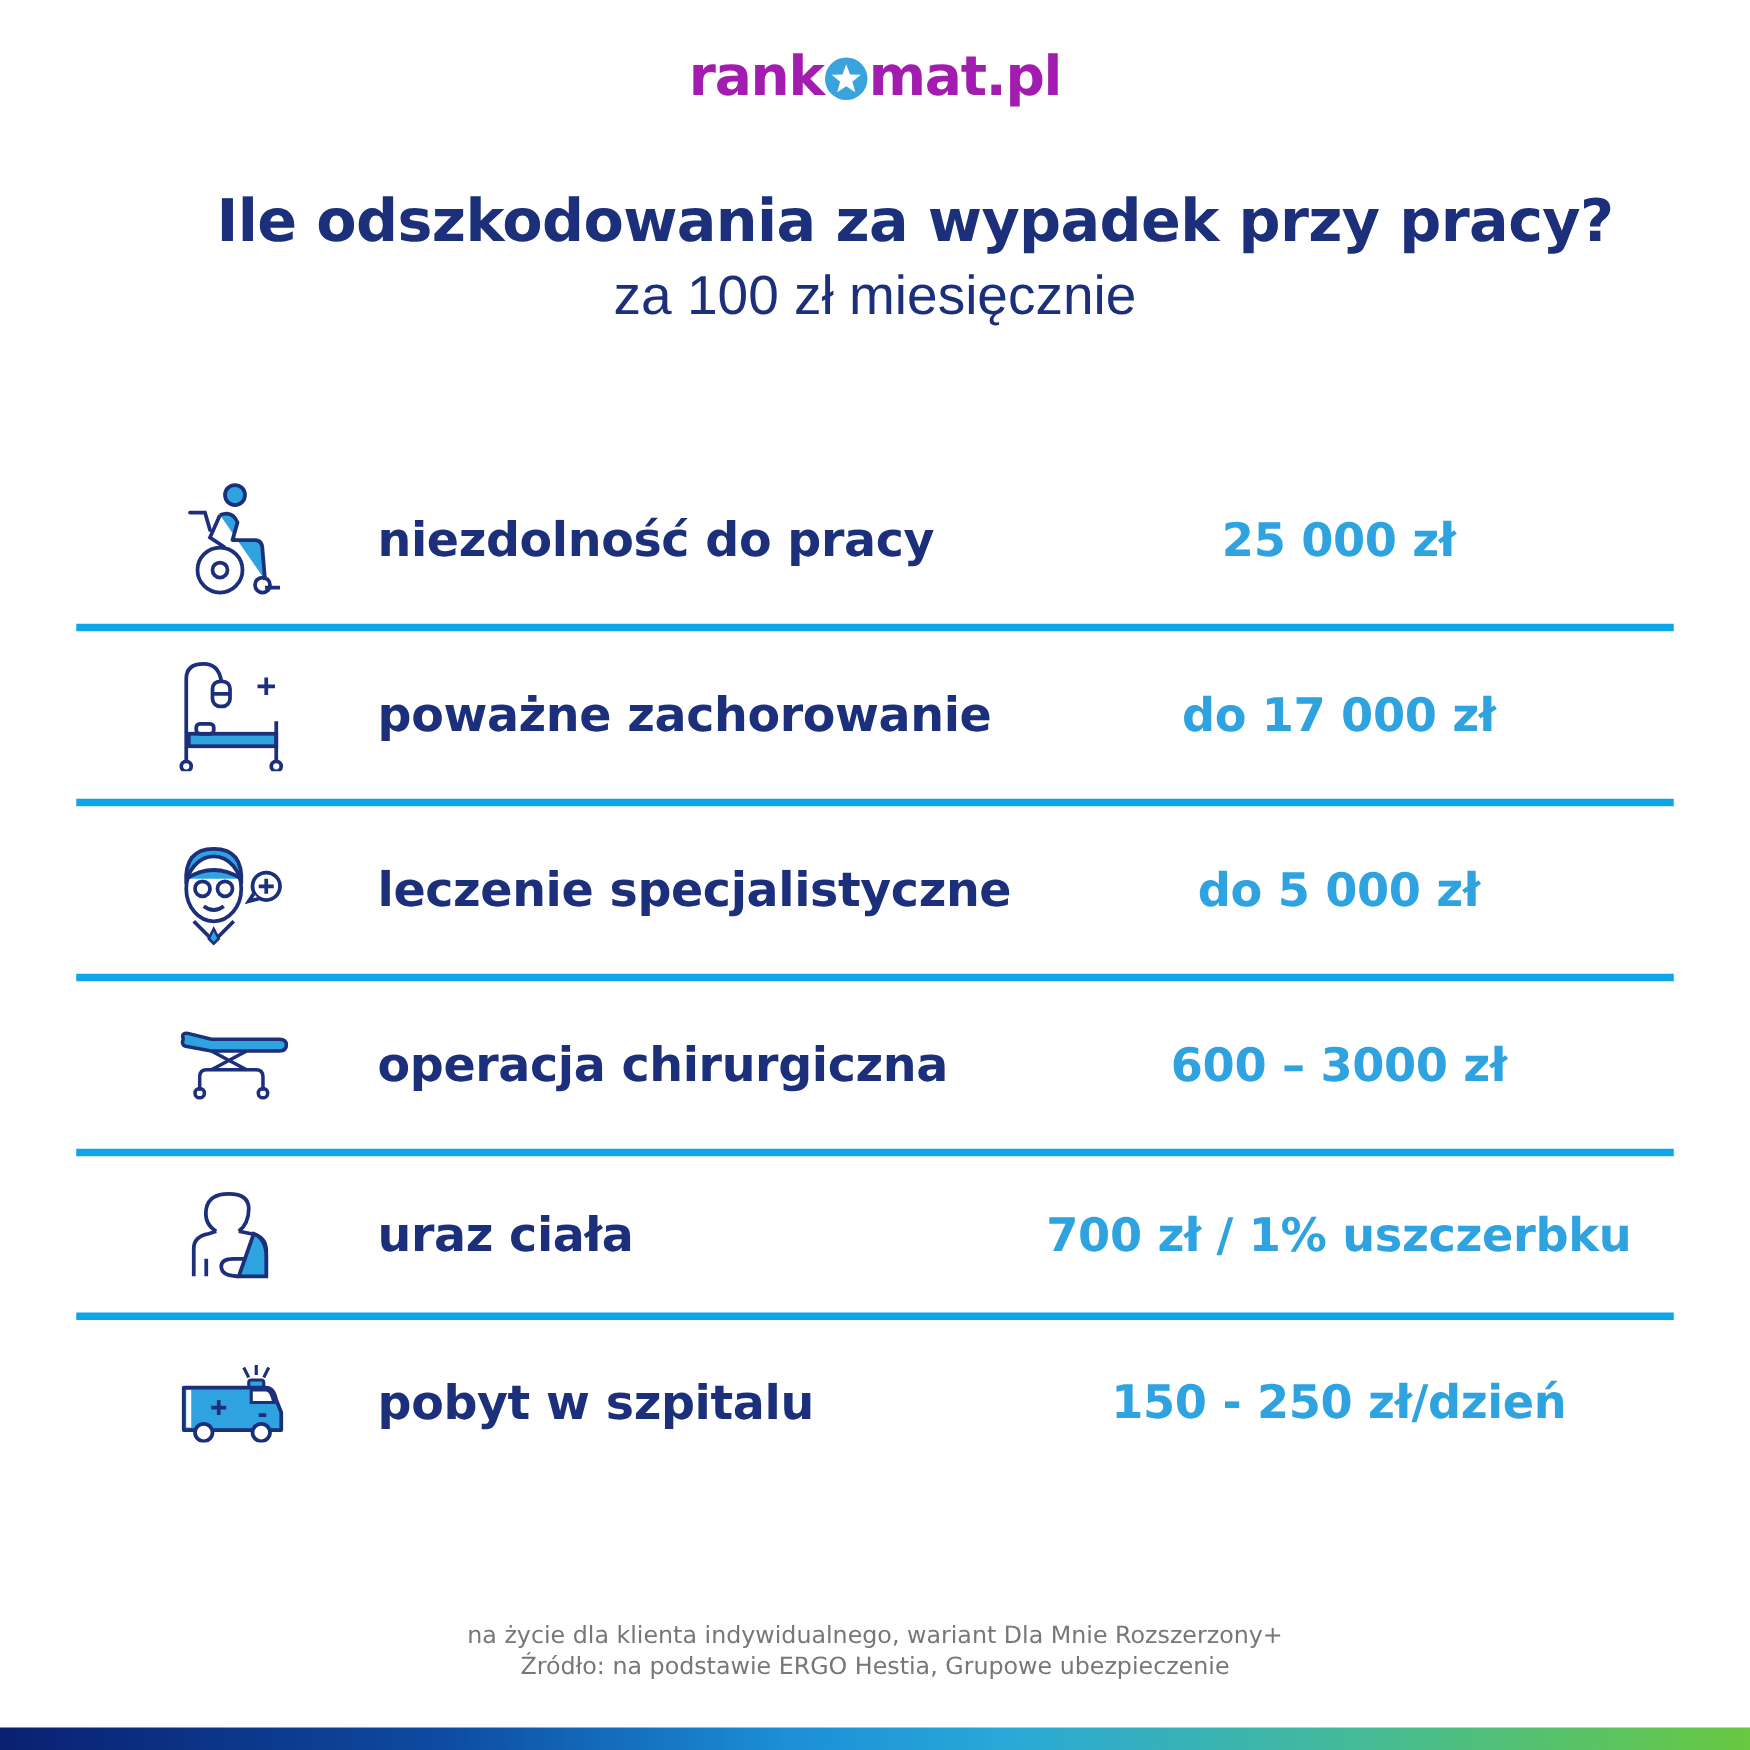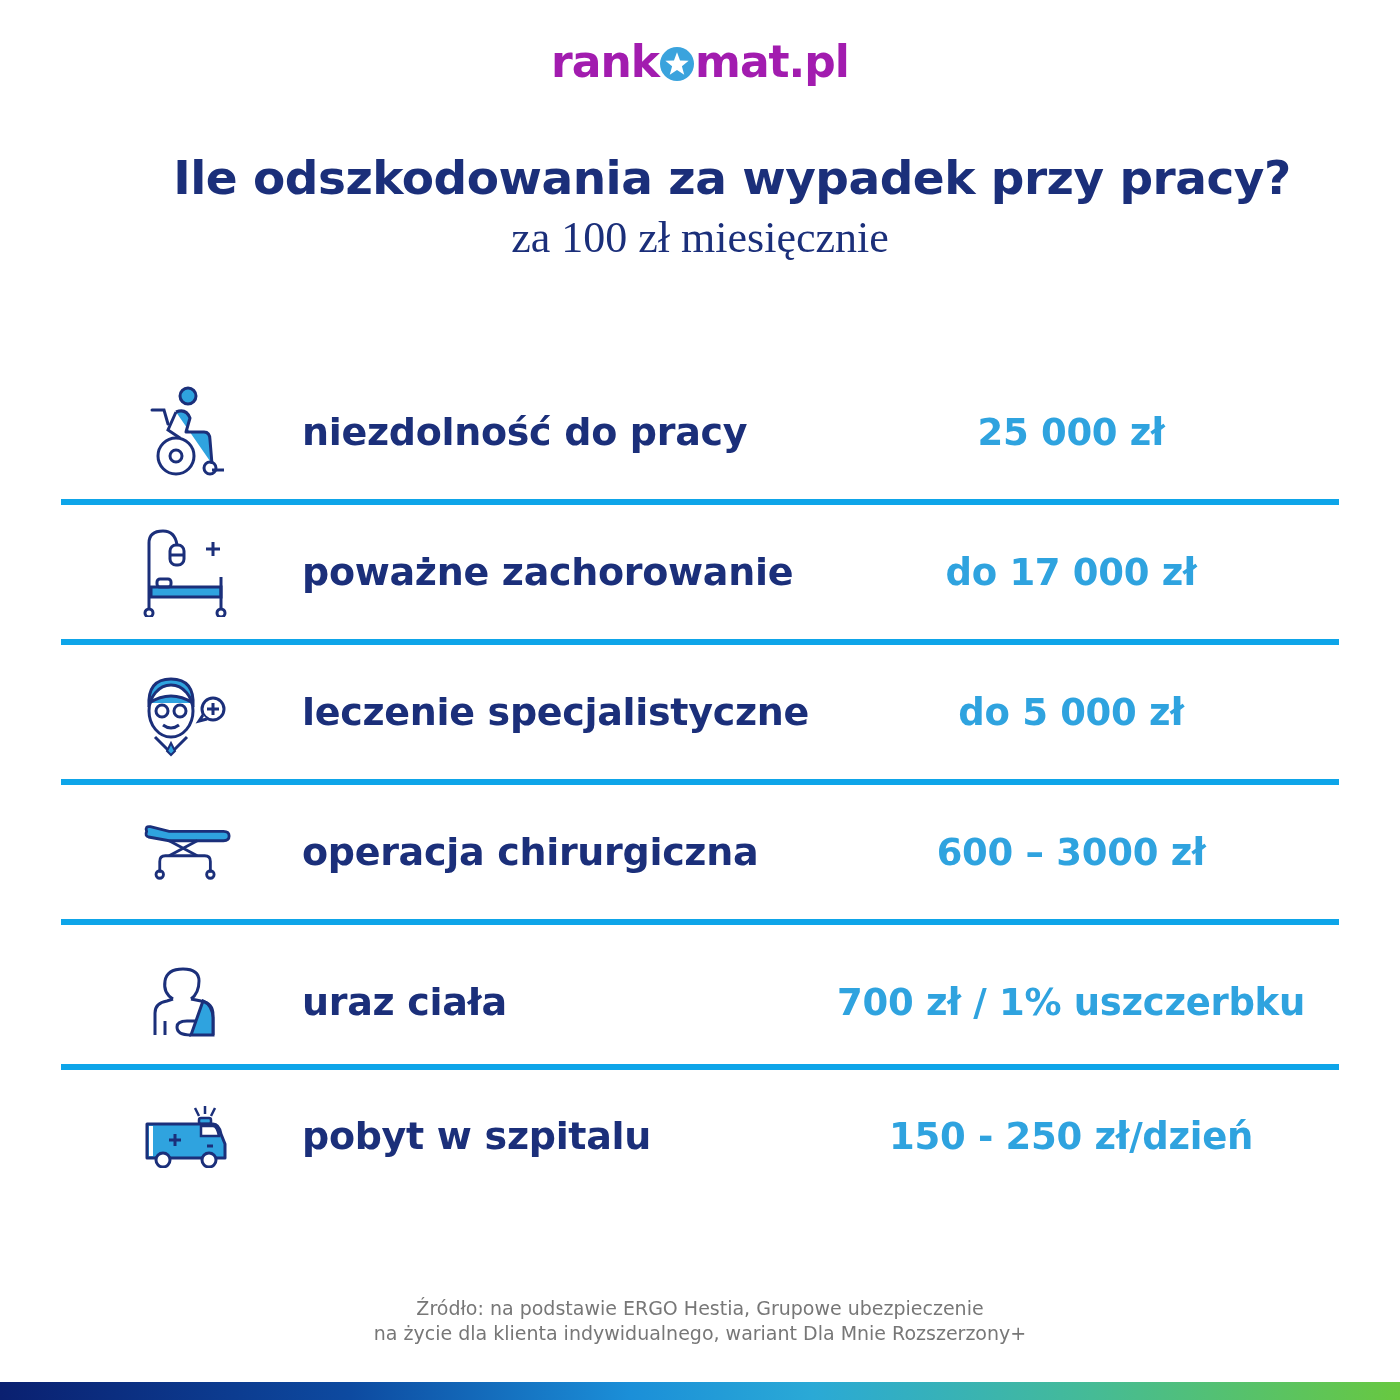--- a/index.html
+++ b/index.html
@@ -18,21 +18,21 @@
   }
   .logo .star-o svg { position: absolute; left: 3px; top: 3px; }
   .title {
     position: absolute; top: 150px; left: 0; width: 1400px; text-align: center;
     font-family: "DejaVu Sans", sans-serif; font-weight: bold; font-size: 47px; color: #1b2f7a;
     letter-spacing: -0.5px;
     margin-left: 32px;
   }
   .subtitle {
     position: absolute; top: 212px; left: 0; width: 1400px; text-align: center;
-    font-family: Liberation Serif, serif; font-weight: normal; font-size: 44px; color: #1b2f7a;
+    font-family: Liberation Sans, sans-serif; font-weight: normal; font-size: 44px; color: #1b2f7a;
   }
   .rows { position: absolute; top: 365px; left: 61px; width: 1278px; }
   .row { position: relative; border-bottom: 6px solid #0ea5e9; }
   .row:last-child { border-bottom: none; }
   .row .icon { position: absolute; left: 80px; top: 50%; transform: translateY(-50%); width: 90px; height: 90px; display:flex; align-items:center; justify-content:center; }
   .row .label {
     position: absolute; left: 241px; top: 50%; transform: translateY(-50%);
     font-family: "DejaVu Sans", sans-serif; font-weight: bold; font-size: 38px; color: #1b2f7a; letter-spacing: -0.3px;
     white-space: nowrap;
   }
@@ -126,21 +126,21 @@
         <path d="M30 18 L60 34 M60 18 L30 34" stroke="#1b2f7a" stroke-width="3"></path>
         <path d="M20 52 V40 Q20 34 26 34 H68 Q74 34 74 40 V52" fill="none" stroke="#1b2f7a" stroke-width="3"></path>
         <circle cx="20" cy="54" r="4" fill="none" stroke="#1b2f7a" stroke-width="3"></circle>
         <circle cx="74" cy="54" r="4" fill="none" stroke="#1b2f7a" stroke-width="3"></circle>
       </svg>
     </div>
     <div class="label">operacja chirurgiczna</div>
     <div class="value">600 – 3000 zł</div>
   </div>
 
-  <div class="row" style="height:125px;margin-top:14px;">
+  <div class="row" style="height:125px;">
     <div class="icon">
       <svg width="70" height="74" viewBox="0 0 70 74">
         <path d="M22 34 Q12 28 14 16 Q16 4 32 4 Q48 4 48 16 Q48 28 40 34" fill="none" stroke="#1b2f7a" stroke-width="3"></path>
         <path d="M4 70 V48 Q4 38 16 36 L22 34 M40 34 L50 36 Q62 38 62 50 V70" fill="none" stroke="#1b2f7a" stroke-width="3"></path>
         <path d="M14 56 V70" stroke="#1b2f7a" stroke-width="3"></path>
         <path d="M40 70 L52 36 Q62 40 62 54 V70 Z" fill="#2fa3df" stroke="#1b2f7a" stroke-width="3"></path>
         <path d="M40 70 Q26 70 26 62 Q26 56 36 56 H46" fill="none" stroke="#1b2f7a" stroke-width="3"></path>
       </svg>
     </div>
     <div class="label">uraz ciała</div>
@@ -161,17 +161,17 @@
         <circle cx="66" cy="56" r="7" fill="#ffffff" stroke="#1b2f7a" stroke-width="3"></circle>
       </svg>
     </div>
     <div class="label">pobyt w szpitalu</div>
     <div class="value">150 - 250 zł/dzień</div>
   </div>
 
 </div>
 
 <div class="source">
+  <div>na życie dla klienta indywidualnego, wariant Dla Mnie Rozszerzony+</div>
   <div>Źródło: na podstawie ERGO Hestia, Grupowe ubezpieczenie</div>
-  <div>na życie dla klienta indywidualnego, wariant Dla Mnie Rozszerzony+</div>
 </div>
 
 <div class="gradient-bar"></div>
 
 </body></html>

